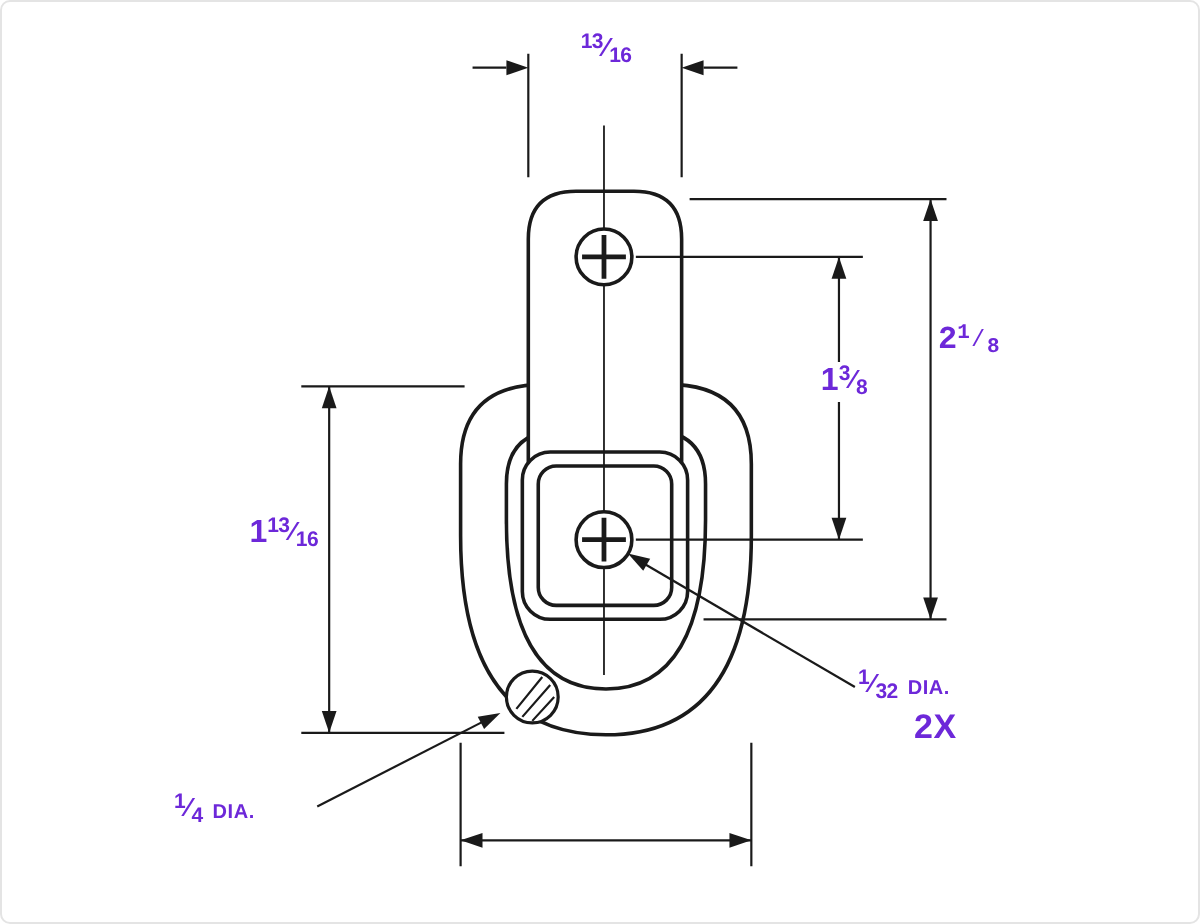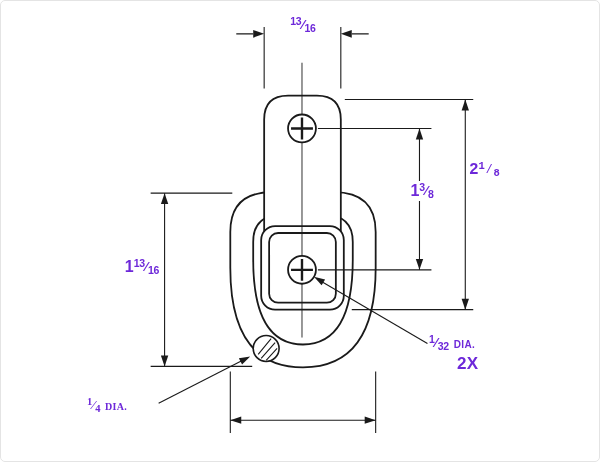--- a/index.html
+++ b/index.html
@@ -110,17 +110,17 @@
   </div>
 
 
   <div class="dim" style="left:428px;top:334px;">
     <div>
       <span><span class="fn">1</span><span class="fsl"></span><span class="fd">32</span></span><span class="suffix">DIA.</span>
     </div>
     <span class="qty">2X</span>
   </div>
 
-  <div class="dim" style="left:86px;top:396px;font-family:Liberation Serif, serif;">
+  <div class="dim" style="left:86px;top:396px;">
     <span><span class="fn">1</span><span class="fsl"></span><span class="fd">4</span></span><span class="suffix">DIA.</span>
   </div>
 
 </div>
 
 </body></html>

